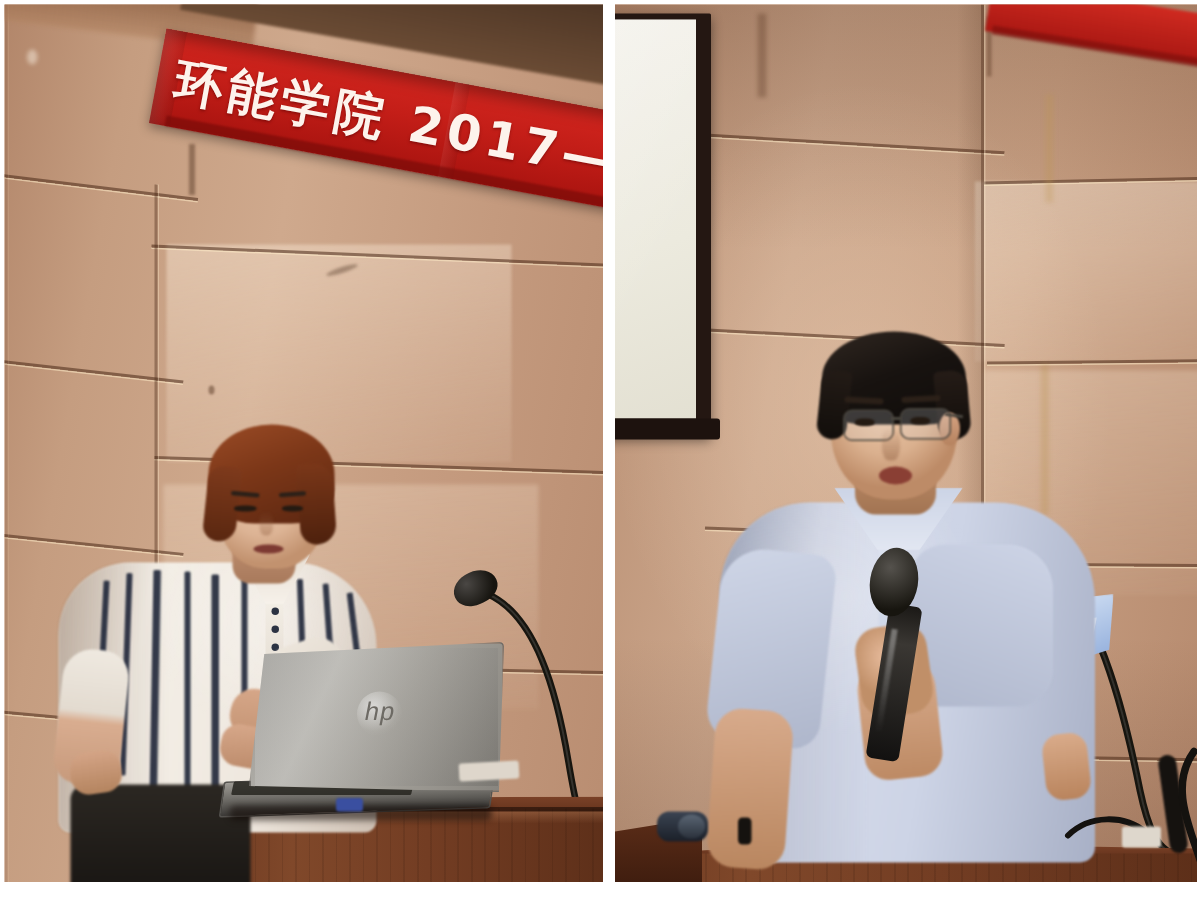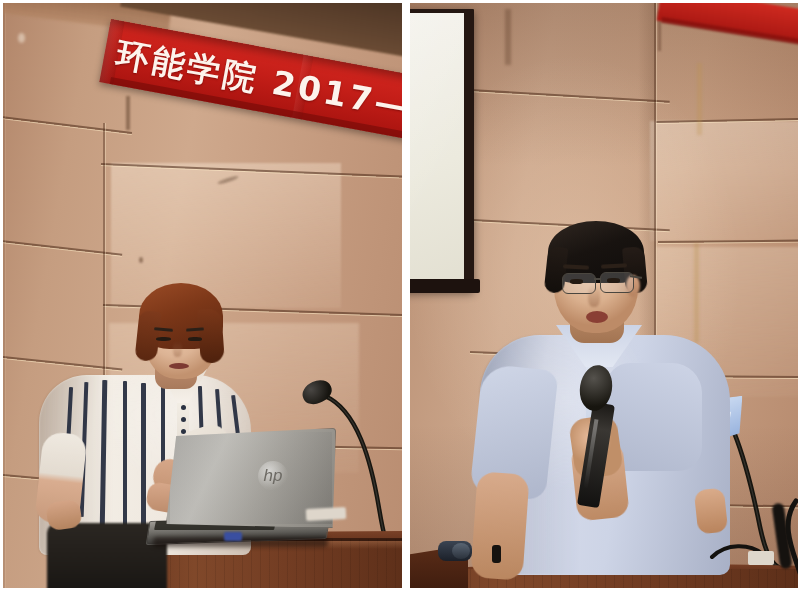--- a/index.html
+++ b/index.html
@@ -53,22 +53,22 @@
   .wood-grain{position:absolute;inset:0;opacity:.25;
     background:repeating-linear-gradient(90deg, rgba(30,12,4,.45) 0 1px, rgba(0,0,0,0) 1px 9px);}
 
   
   .lap-lid{position:absolute;
     background:linear-gradient(115deg,#8f8d88 0%,#b9b7b1 30%,#a5a29b 58%,#87847e 100%);
     border:1px solid #6e6b66;}
   .lap-lid-in{position:absolute;inset:3px;background:linear-gradient(120deg,rgba(255,255,255,.22),rgba(0,0,0,.10));}
   .hp-logo{position:absolute;border-radius:50%;
     background:radial-gradient(circle at 38% 34%, rgba(255,255,255,.55), rgba(180,178,172,.25) 60%, rgba(0,0,0,0) 72%);
-    color:#6d6a64;font-family:Liberation Sans, sans-serif;font-style:italic;
-    display:flex;align-items:center;justify-content:center;margin-left:20px;}
+    color:#6d6a64;font-family:Liberation Mono, monospace;font-style:italic;
+    display:flex;align-items:center;justify-content:center;}
   .lap-base{position:absolute;background:linear-gradient(180deg,#9d9a94 0%,#6a6863 55%,#3b3936 100%);
     border:1px solid #55534f;}
   .lap-keys{position:absolute;background:#26241f;opacity:.85;}
 
   
   .mic-head{position:absolute;border-radius:50% 50% 46% 46%;
     background:radial-gradient(circle at 35% 28%, #4a4744, #16140f 72%);}
 
   
   .hair{position:absolute;}

